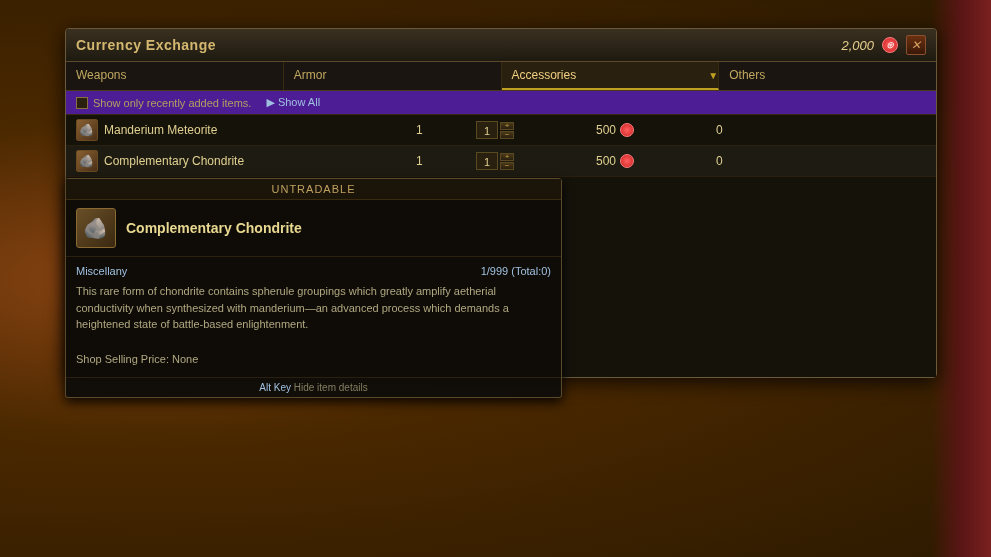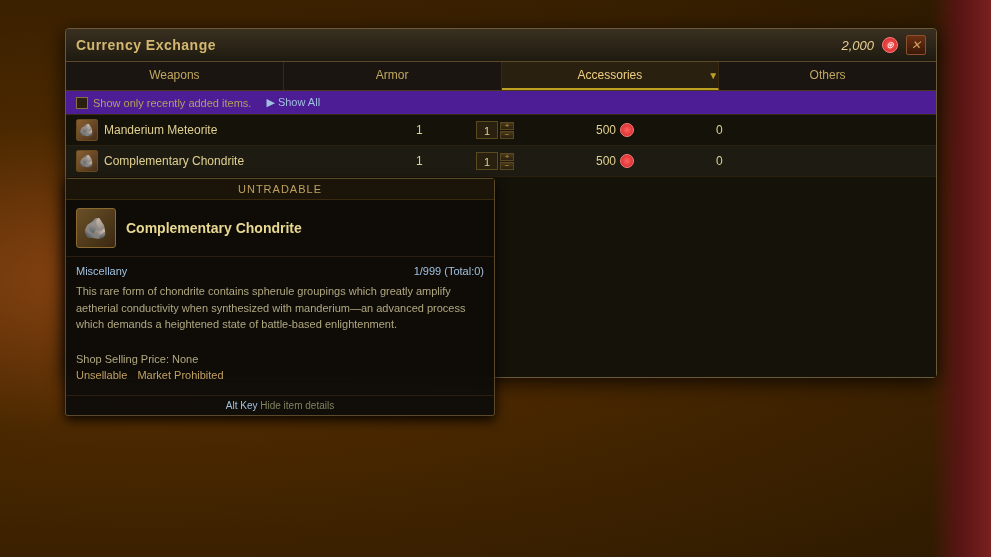--- a/index.html
+++ b/index.html
@@ -101,21 +101,20 @@
 
     
     .tabs {
       display: flex;
       background: #1a1510;
       border-bottom: 1px solid #4a3a1a;
     }
 
     .tab {
       flex: 1;
-      text-align: center;
       padding: 6px 10px;
       color: #c0a860;
       font-size: 12px;
       cursor: pointer;
       border-right: 1px solid #3a2a10;
       position: relative;
       background: #1a1510;
     }
 
     .tab.active {
@@ -281,21 +280,21 @@
     .empty-area {
       min-height: 200px;
       background: #15120a;
     }
 
     
     .tooltip {
       position: absolute;
       top: 178px;
       left: 65px;
-      width: 430px;
+      width: 497px;
       background: rgba(15, 12, 8, 0.97);
       border: 1px solid #5a4a2a;
       border-radius: 3px;
       padding: 0;
       box-shadow: 0 4px 12px rgba(0,0,0,0.9);
     }
 
     .tooltip-untradable {
       text-align: center;
       color: #c0a060;
@@ -492,24 +491,20 @@
 
     <div class="tooltip-category-row">
       <span class="tooltip-category">Miscellany</span>
       <span class="tooltip-stack">1/999 (Total:0)</span>
     </div>
 
     <p class="tooltip-desc">This rare form of chondrite contains spherule groupings which greatly amplify aetherial conductivity when synthesized with manderium—an advanced process which demands a heightened state of battle-based enlightenment.</p>
 
     <p class="tooltip-sell-price">Shop Selling Price: None</p>
 
-    <div class="tooltip-tags">
-      <span class="tooltip-tag">Unsellable</span>
-      <span class="tooltip-tag">Market Prohibited</span>
-    </div>
 
   </div>
 
   <div class="tooltip-hint">
     <span class="hint-key">Alt Key</span>
     <span> Hide item details</span>
   </div>
 
 </div>
 

